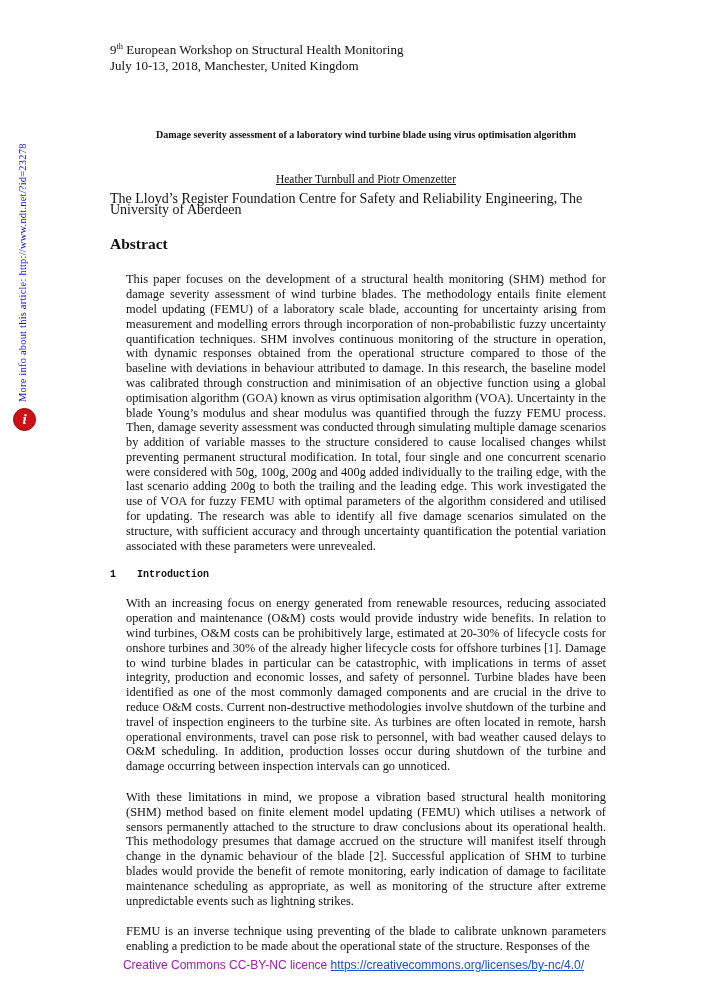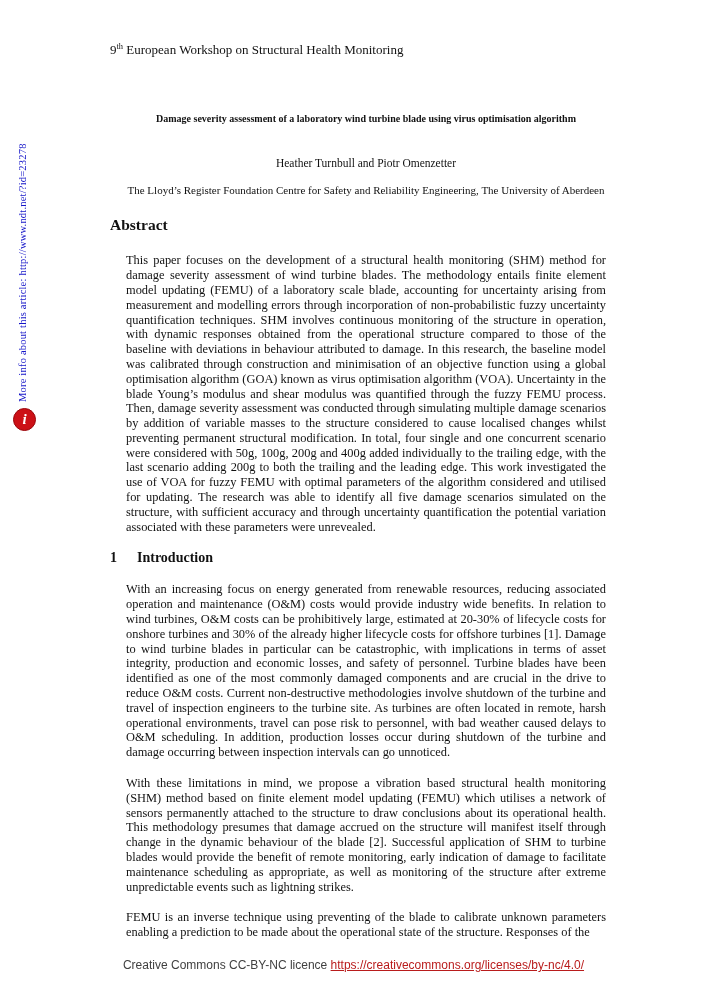--- a/index.html
+++ b/index.html
@@ -69,79 +69,81 @@
     font-size: 10px;
     font-weight: bold;
     text-align: center;
     line-height: 22px;
   }
   .authors {
     margin-top: 26px;
     font-size: 11.5px;
     text-align: center;
     line-height: 14px;
+    text-decoration: underline;
   }
   .affiliation {
-    margin-top: 15px;
-    font-size: 11px;
-    text-align: center;
+    margin-top: 7px;
+    font-size: 14px;
     line-height: 11px;
   }
   .abstract-heading {
     margin: 20px 0 19px 0;
     font-size: 15.5px;
     font-weight: bold;
   }
   .body-text {
     margin: 16px;
     font-size: 12.4px;
     line-height: 14.8px;
     text-align: justify;
   }
   .section-heading {
     margin: 13px 0 2px 0;
-    font-size: 14px;
+    font-size: 10px;
     font-weight: bold;
+    font-family: Liberation Mono, monospace;
   }
   .section-heading .sec-num {
     display: inline-block;
     width: 27px;
   }
   
   .footer {
     position: absolute;
     left: 0;
     top: 958px;
     width: 100%;
     text-align: center;
     font-family: "Liberation Sans", sans-serif;
     font-size: 12px;
   }
   .footer .license-text {
-    color: #404040;
+    color: #a21caf;
   }
   .footer .license-link {
-    color: #b91c1c;
+    color: #1d4ed8;
     text-decoration: underline;
     cursor: pointer;
   }
 </style>
 </head>
 <body>
 
 <div class="page">
 
   <div class="side-banner-text">More info about this article: http://www.ndt.net/?id=23278</div>
   <div class="info-icon">
     <span>i</span>
   </div>
 
   <div class="content">
 
     <div class="header-line"><span>9</span><sup>th</sup><span> European Workshop on Structural Health Monitoring</span></div>
+    <div class="header-line">July 10-13, 2018, Manchester, United Kingdom</div>
 
     <div class="paper-title">Damage severity assessment of a laboratory wind turbine blade using virus optimisation algorithm</div>
 
     <div class="authors">Heather Turnbull and Piotr Omenzetter</div>
     <div class="affiliation">The Lloyd’s Register Foundation Centre for Safety and Reliability Engineering, The University of Aberdeen</div>
 
     <div class="abstract-heading">Abstract</div>
     <p class="body-text">This paper focuses on the development of a structural health monitoring (SHM) method for damage severity assessment of wind turbine blades. The methodology entails finite element model updating (FEMU) of a laboratory scale blade, accounting for uncertainty arising from measurement and modelling errors through incorporation of non-probabilistic fuzzy uncertainty quantification techniques. SHM involves continuous monitoring of the structure in operation, with dynamic responses obtained from the operational structure compared to those of the baseline with deviations in behaviour attributed to damage. In this research, the baseline model was calibrated through construction and minimisation of an objective function using a global optimisation algorithm (GOA) known as virus optimisation algorithm (VOA). Uncertainty in the blade Young’s modulus and shear modulus was quantified through the fuzzy FEMU process. Then, damage severity assessment was conducted through simulating multiple damage scenarios by addition of variable masses to the structure considered to cause localised changes whilst preventing permanent structural modification. In total, four single and one concurrent scenario were considered with 50g, 100g, 200g and 400g added individually to the trailing edge, with the last scenario adding 200g to both the trailing and the leading edge. This work investigated the use of VOA for fuzzy FEMU with optimal parameters of the algorithm considered and utilised for updating. The research was able to identify all five damage scenarios simulated on the structure, with sufficient accuracy and through uncertainty quantification the potential variation associated with these parameters were unrevealed.</p>
 
     <div class="section-heading">

